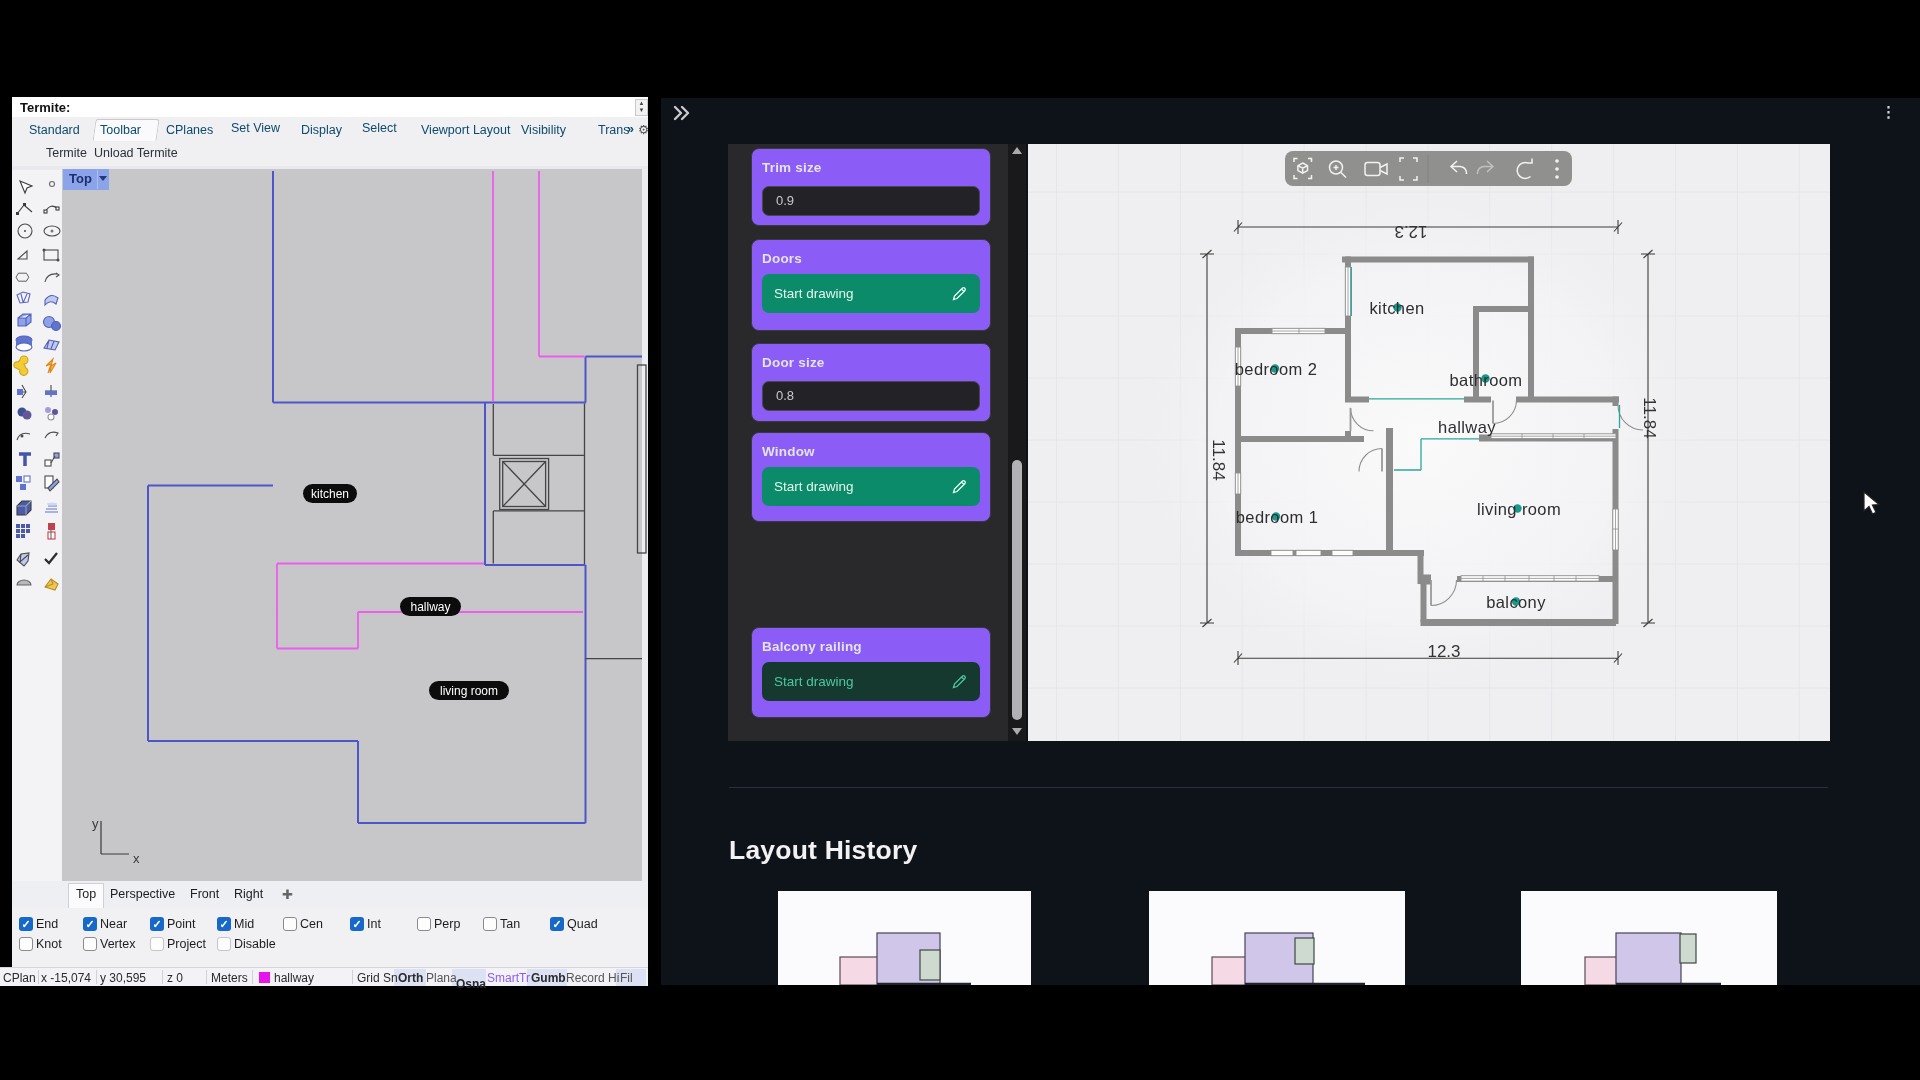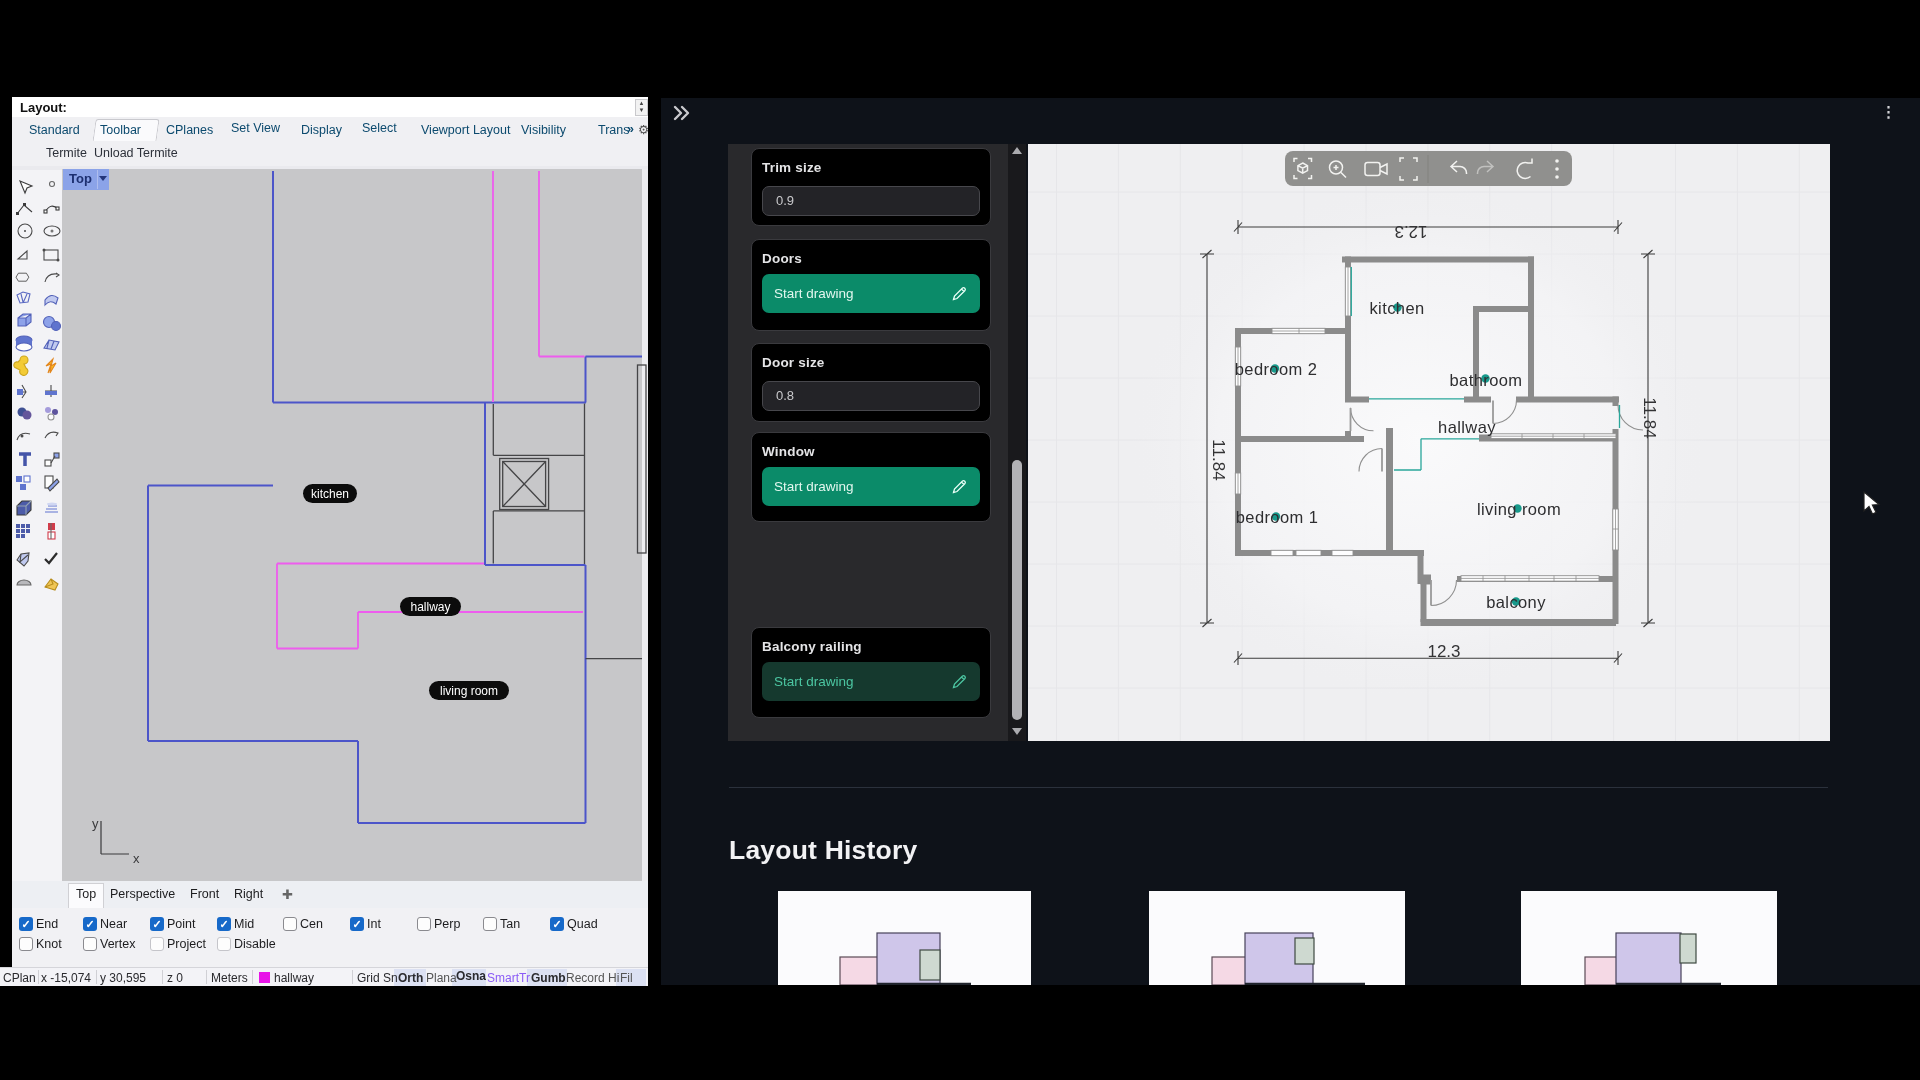--- a/index.html
+++ b/index.html
@@ -1,35 +1,35 @@
 <!DOCTYPE html>
 <html><head>
 <meta charset="utf-8">
 <style>
 html,body{margin:0;padding:0;background:#000;width:1920px;height:1080px;overflow:hidden;font-family:"Liberation Sans",sans-serif;}
 .abs{position:absolute;}
 #rhino{position:absolute;left:12px;top:97px;width:636px;height:888px;background:#f1f1f4;}
 #panel{position:absolute;left:661px;top:98px;width:1259px;height:887px;background:#0e1219;}
-.card{position:absolute;left:90px;width:240px;background:#000000;border:1px solid #3a3a3e;border-radius:8px;box-sizing:border-box;}
+.card{position:absolute;left:90px;width:240px;background:#8b5cf6;border:1px solid #3a3a3e;border-radius:8px;box-sizing:border-box;}
 .pencil{position:absolute;right:12px;top:11px;}
 .cardtitle{position:absolute;left:10px;top:11px;font-size:13.5px;font-weight:bold;color:#e4e4e6;letter-spacing:.2px;}
 .inp{position:absolute;left:10px;top:37px;width:218px;height:30px;background:#232327;border:1px solid #47474c;border-radius:7px;box-sizing:border-box;color:#c9c9cc;font-size:13px;line-height:28px;padding-left:13px;}
 .btn{position:absolute;left:10px;top:34px;width:218px;height:39px;background:#0b8b69;border-radius:7px;color:#e3f7ef;font-size:13.5px;line-height:39px;padding-left:12px;box-sizing:border-box;}
 .mtab{position:absolute;top:0;font-size:12.5px;color:#0c4a6e;}
 .ostext{font-size:12.5px;color:#1d1d1f;}
 .cb{position:absolute;width:14px;height:14px;border-radius:3px;box-sizing:border-box;}
 .cbon{background:#1669c9;color:#fff;font-size:11px;font-weight:bold;text-align:center;line-height:14px;}
 .cboff{background:#fdfdfd;border:1px solid #8a8a8f;}
 .sbitem{position:absolute;top:0;font-size:12px;color:#2a2a2e;white-space:nowrap;}
 </style>
 </head>
 <body>
 <div id="rhino">
 <div class="abs" style="left:0;top:0;width:636px;height:20px;background:#fff;"></div>
-<div class="abs" style="left:8px;top:3px;font-size:13px;font-weight:bold;color:#111;">Layout:</div>
+<div class="abs" style="left:8px;top:3px;font-size:13px;font-weight:bold;color:#111;">Termite:</div>
 <div class="abs" style="left:623px;top:2px;width:11px;height:15px;background:#f2f2f2;border:1px solid #c9c9cc;font-size:6px;color:#444;text-align:center;line-height:7px;">▲<br>▼</div>
 <div class="abs" style="left:0;top:20px;width:636px;height:24px;background:#f0f0f3;border-bottom:1px solid #dcdce0;"></div>
 <div class="mtab" style="left:17px;top:26px;">Standard</div>
 <div class="abs" style="left:82px;top:22px;width:62px;height:22px;background:#fafafc;border:1px solid #c9c9ce;border-bottom:none;border-radius:3px 3px 0 0;transform:skewX(-8deg);"></div>
 <div class="mtab" style="left:88px;top:26px;">Toolbar</div>
 <div class="mtab" style="left:154px;top:26px;">CPlanes</div>
 <div class="mtab" style="left:219px;top:24px;">Set View</div>
 <div class="mtab" style="left:289px;top:26px;">Display</div>
 <div class="mtab" style="left:350px;top:24px;">Select</div>
 <div class="mtab" style="left:409px;top:26px;">Viewport Layout</div>
@@ -197,21 +197,21 @@
 <div class="sbitem" style="left:3px;top:3px;">CPlan</div>
 <div class="sbitem" style="left:41px;top:3px;">x -15,074</div>
 <div class="sbitem" style="left:100px;top:3px;">y 30,595</div>
 <div class="sbitem" style="left:167px;top:3px;">z 0</div>
 <div class="sbitem" style="left:211px;top:3px;">Meters</div>
 <div class="abs" style="left:259px;top:4px;width:11px;height:11px;background:#e813e8;"></div>
 <div class="sbitem" style="left:274px;top:3px;">hallway</div>
 <div class="sbitem" style="left:357px;top:3px;">Grid Sn</div>
 <div class="sbitem" style="left:398px;top:3px;font-weight:bold;">Orth</div>
 <div class="sbitem" style="left:426px;top:3px;color:#555;">Plana</div>
-<div class="sbitem" style="left:456px;top:1px;font-weight:bold;">Osna</div>
+<div class="sbitem" style="left:456px;top:9px;font-weight:bold;">Osna</div>
 <div class="sbitem" style="left:487px;top:3px;color:#8b5cf6;">SmartTr</div>
 <div class="sbitem" style="left:531px;top:3px;font-weight:bold;">Gumb</div>
 <div class="sbitem" style="left:566px;top:3px;color:#555;">Record Hi</div>
 <div class="sbitem" style="left:620px;top:3px;color:#555;">Fil</div>
 <div class="abs" style="left:38px;top:2px;width:1px;height:14px;background:#d0d0d5;"></div>
 <div class="abs" style="left:96px;top:2px;width:1px;height:14px;background:#d0d0d5;"></div>
 <div class="abs" style="left:162px;top:2px;width:1px;height:14px;background:#d0d0d5;"></div>
 <div class="abs" style="left:206px;top:2px;width:1px;height:14px;background:#d0d0d5;"></div>
 <div class="abs" style="left:252px;top:2px;width:1px;height:14px;background:#d0d0d5;"></div>
 <div class="abs" style="left:352px;top:2px;width:1px;height:14px;background:#d0d0d5;"></div>

